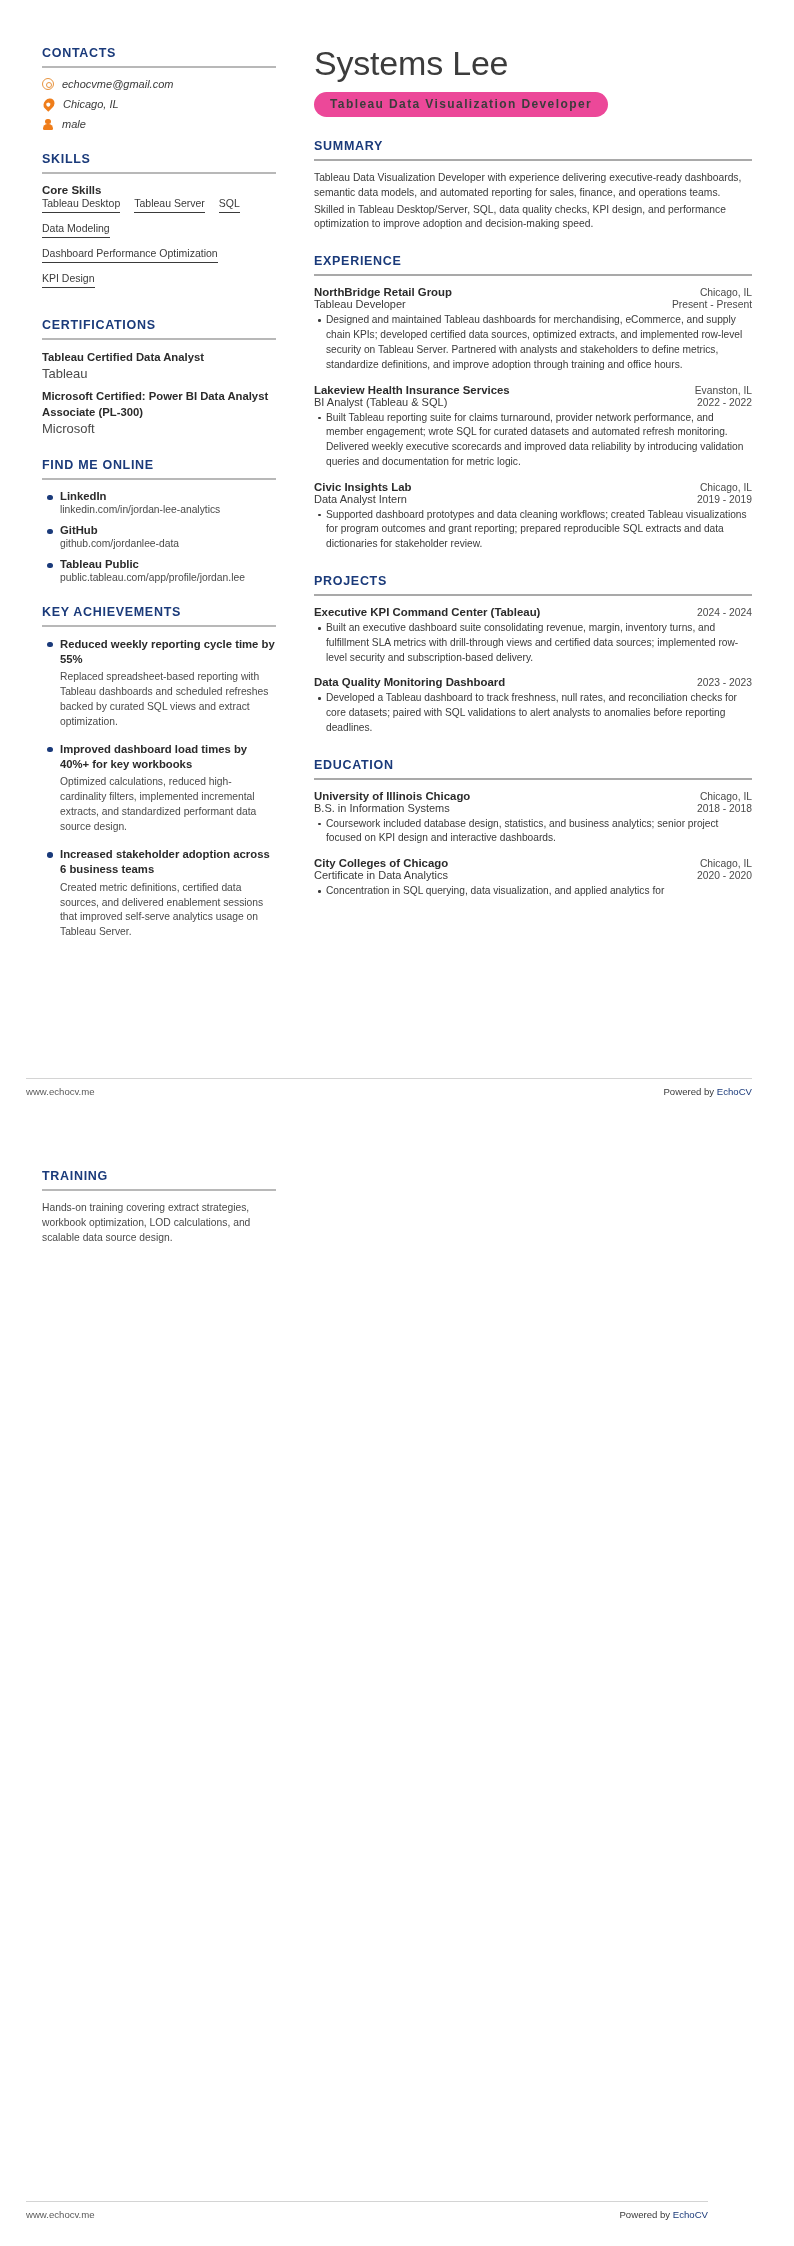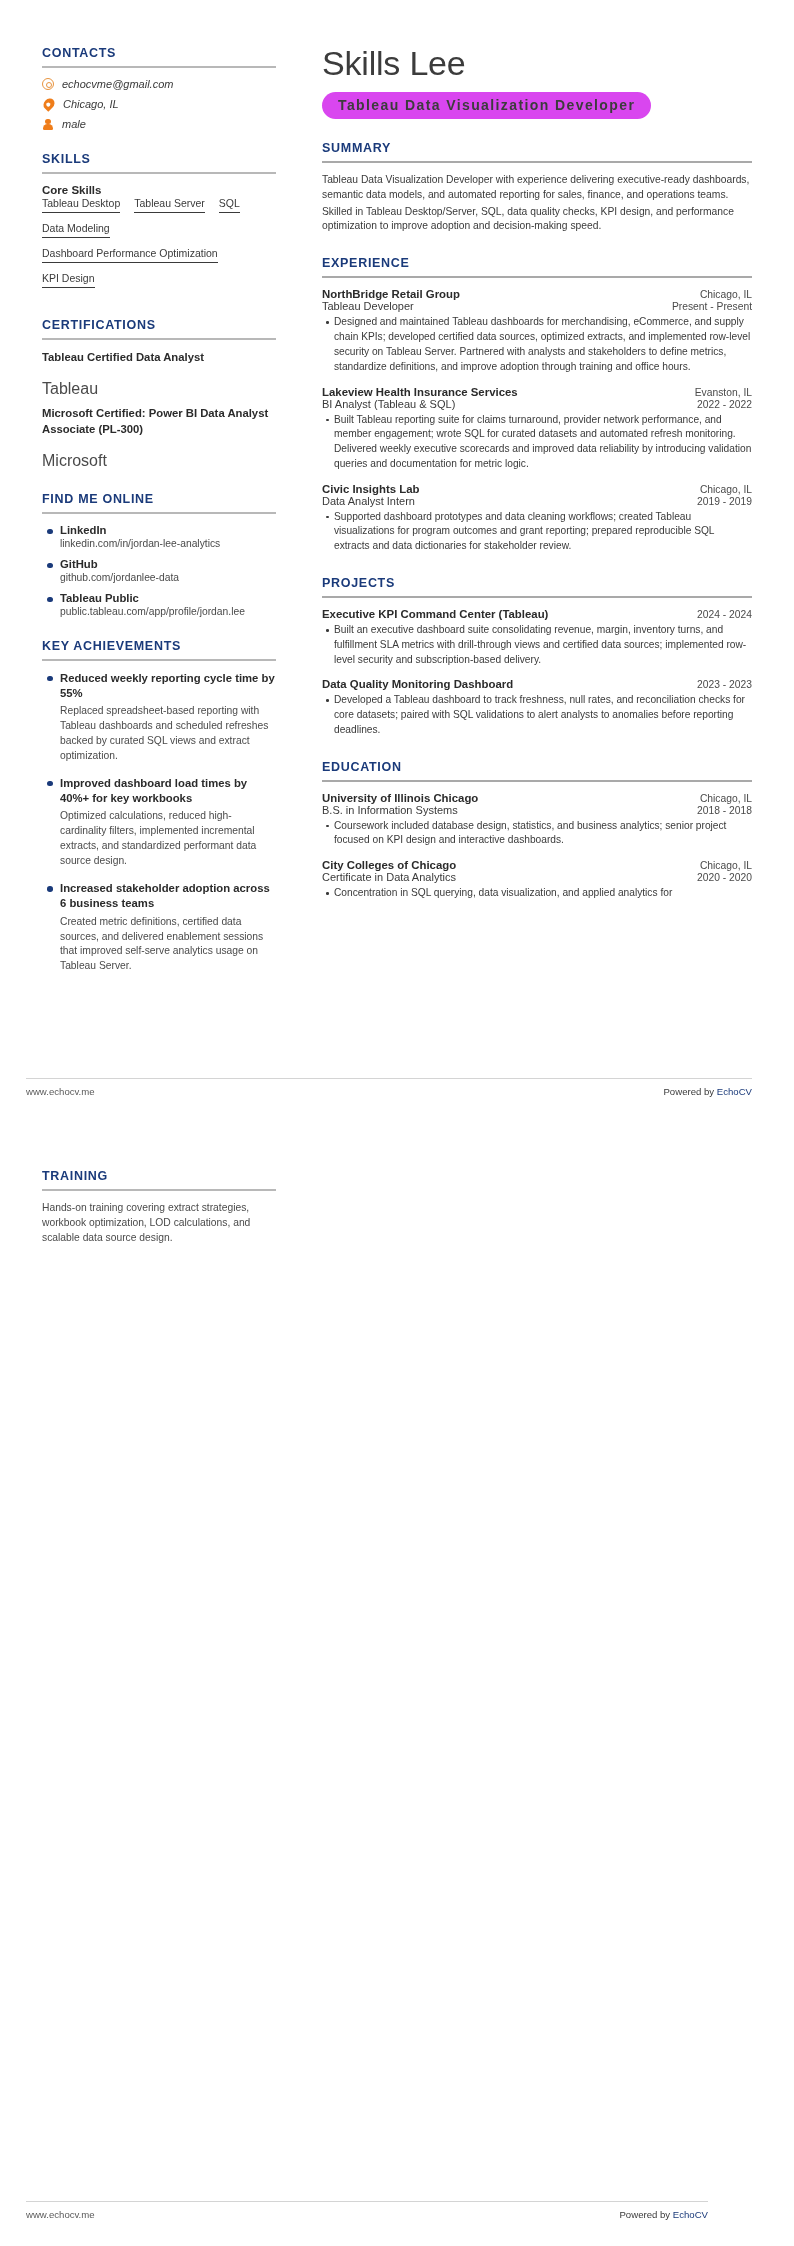--- a/index.html
+++ b/index.html
@@ -16,21 +16,21 @@
     padding: 0;
   }
 
   
   .sheet {
     position: relative;
     width: 794px;
     min-height: 1123px;
     padding: 46px 42px 0 42px;
     display: flex;
-    gap: 8px;
+    gap: 0;
   }
   .sheet-2 {
     position: relative;
     width: 750px;
     min-height: 1123px;
     padding: 46px 42px 0 42px;
   }
 
   .col-left  { width: 256px; flex: 0 0 256px; padding-right: 22px; }
   .col-right { flex: 1 1 auto; padding-left: 16px; }
@@ -136,23 +136,23 @@
 
   
   .cert { margin-bottom: 8px; }
   .cert-name {
     font-size: 11.3px;
     font-weight: bold;
     color: #2b2b2b;
     line-height: 1.35;
   }
   .cert-issuer {
-    font-size: 16px;
+    font-size: 13px;
     color: #4a4a4a;
-    margin-top: 15px;
+    margin-top: 1px;
   }
 
   
   .blist { list-style: none; padding-left: 18px; }
   .blist > li {
     position: relative;
     margin-bottom: 9px;
   }
   .blist > li::before {
     content: "";
@@ -193,23 +193,23 @@
   .name {
     font-size: 34px;
     font-weight: normal;
     color: #3c3c3c;
     letter-spacing: -0.2px;
     line-height: 1.05;
     margin-bottom: 10px;
   }
   .title-pill {
     display: inline-block;
-    background: #d946ef;
+    background: #ec4899;
     color: #3c3c3c;
-    font-size: 14px;
+    font-size: 12px;
     font-weight: bold;
     letter-spacing: 1.4px;
     padding: 5px 16px 6px 16px;
     border-radius: 14px;
     margin-bottom: 22px;
   }
 
   
   .para {
     font-size: 10.3px;
@@ -392,21 +392,21 @@
           <li>
             <div class="ach-title">Increased stakeholder adoption across 6 business teams</div>
             <div class="ach-desc">Created metric definitions, certified data sources, and delivered enablement sessions that improved self-serve analytics usage on Tableau Server.</div>
           </li>
         </ul>
       </div>
     </div>
 
     <div class="col-right">
 
-      <h1 class="name">Skills Lee</h1>
+      <h1 class="name">Systems Lee</h1>
       <div class="title-pill">Tableau Data Visualization Developer</div>
 
       
       <div class="sec">
         <div class="sec-title">SUMMARY</div>
         <div class="sec-rule dark"></div>
         <p class="para">Tableau Data Visualization Developer with experience delivering executive-ready dashboards, semantic data models, and automated reporting for sales, finance, and operations teams.</p>
         <p class="para">Skilled in Tableau Desktop/Server, SQL, data quality checks, KPI design, and performance optimization to improve adoption and decision-making speed.</p>
       </div>
 

